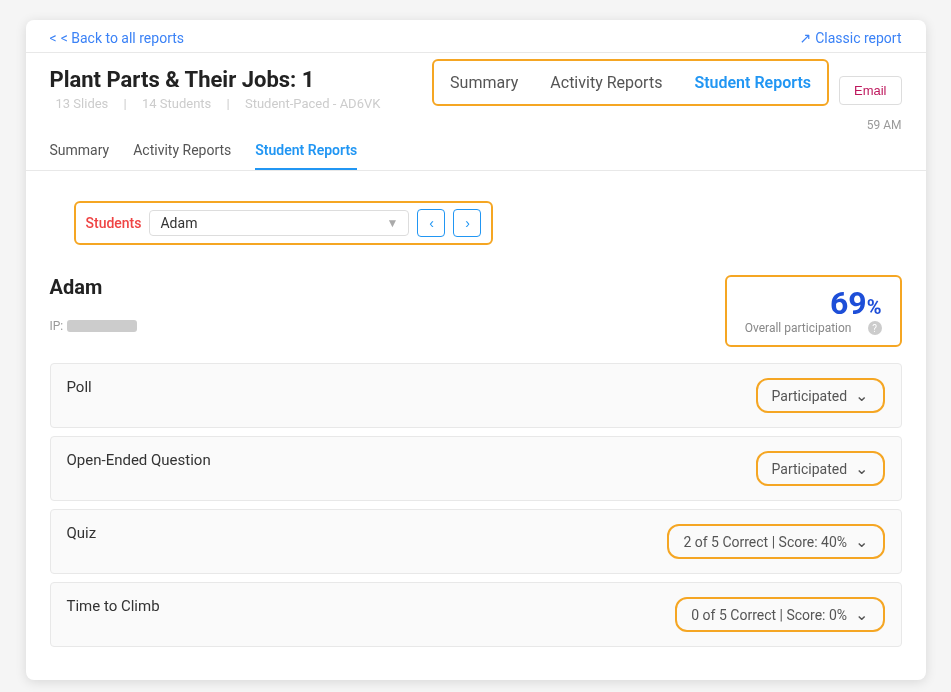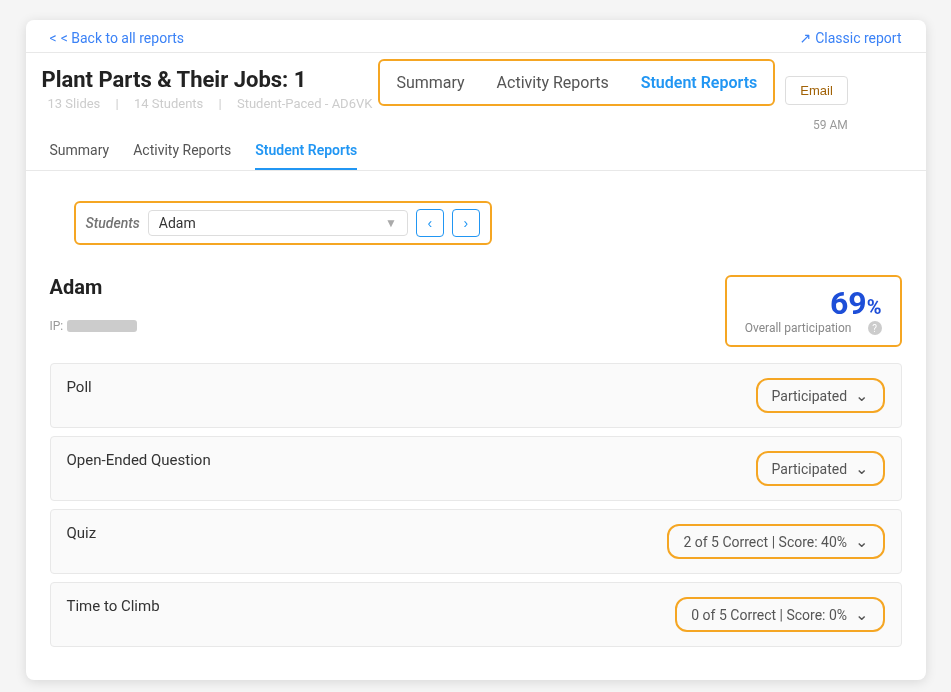--- a/index.html
+++ b/index.html
@@ -40,23 +40,23 @@
     .classic-report-link {
       color: #3b82f6;
       font-size: 14px;
       cursor: pointer;
       display: flex;
       align-items: center;
       gap: 4px;
     }
     
     .title-section {
-      padding: 14px 24px 0 16px;
-      display: flex;
-      justify-content: flex-start;
+      padding: 14px 24px 0 24px;
+      display: flex;
+      justify-content: space-between;
       align-items: flex-start;
     }
     .title-left {}
     .page-title {
       font-size: 22px;
       font-weight: 700;
       color: #222;
       margin-bottom: 4px;
     }
     .subtitle {
@@ -91,21 +91,21 @@
       color: #2196f3;
       font-weight: 600;
     }
     
     .email-btn {
       background: #fff;
       border: 1px solid #ddd;
       border-radius: 4px;
       padding: 6px 14px;
       font-size: 13px;
-      color: #a16207;
+      color: #be185d;
       cursor: pointer;
     }
     
     .title-right {
       display: flex;
       flex-direction: column;
       align-items: flex-end;
       gap: 4px;
     }
     .title-actions {
@@ -141,23 +141,22 @@
       margin: 16px 24px;
       border: 2.5px solid #f5a623;
       border-radius: 6px;
       display: inline-flex;
       align-items: center;
       padding: 6px 10px;
       gap: 8px;
     }
     .student-label {
       font-size: 14px;
-      color: #737373;
+      color: #ef4444;
       font-weight: 500;
-      font-style: italic;
     }
     .student-dropdown {
       display: flex;
       align-items: center;
       gap: 6px;
       border: 1px solid #ddd;
       border-radius: 4px;
       padding: 4px 10px;
       min-width: 260px;
       background: #fff;

